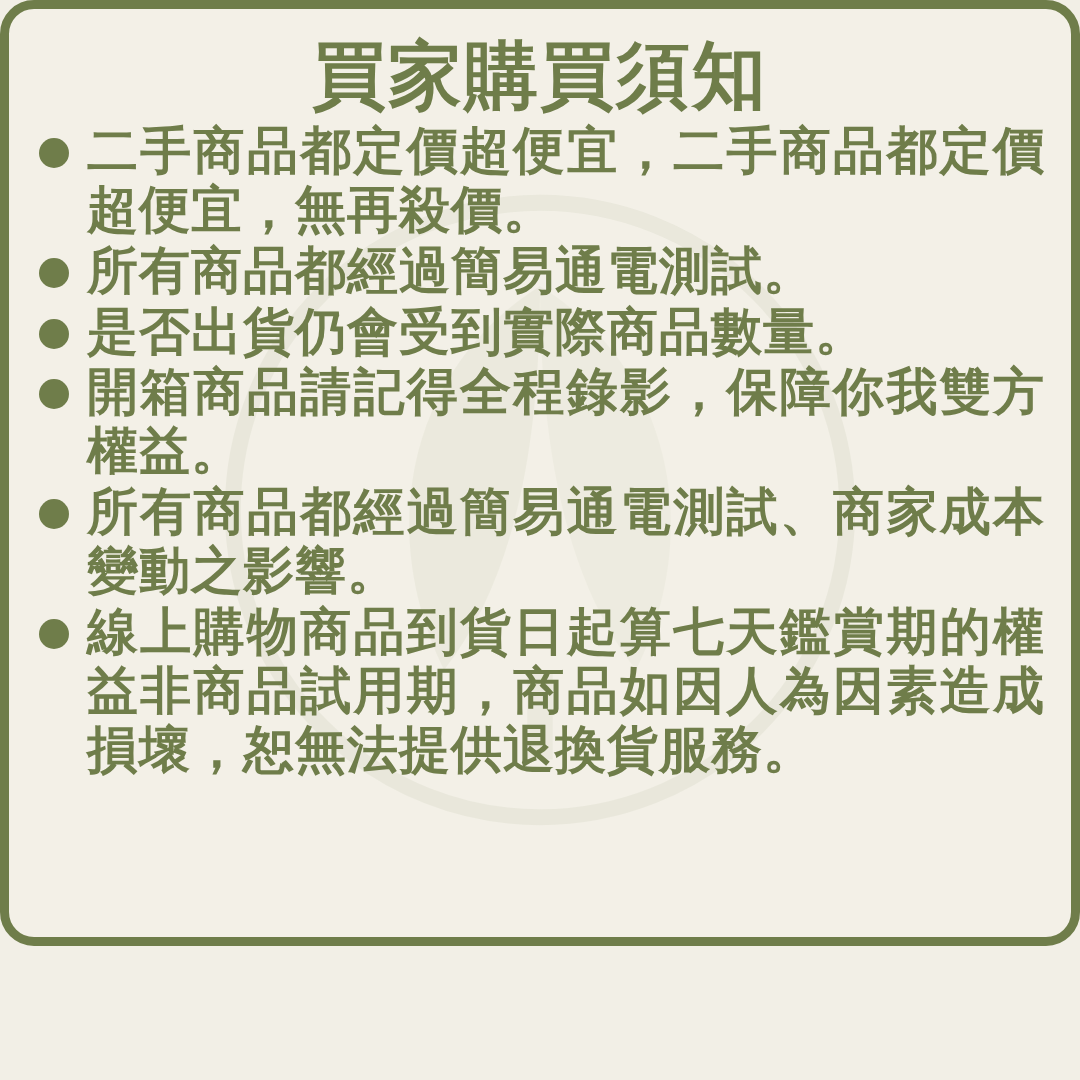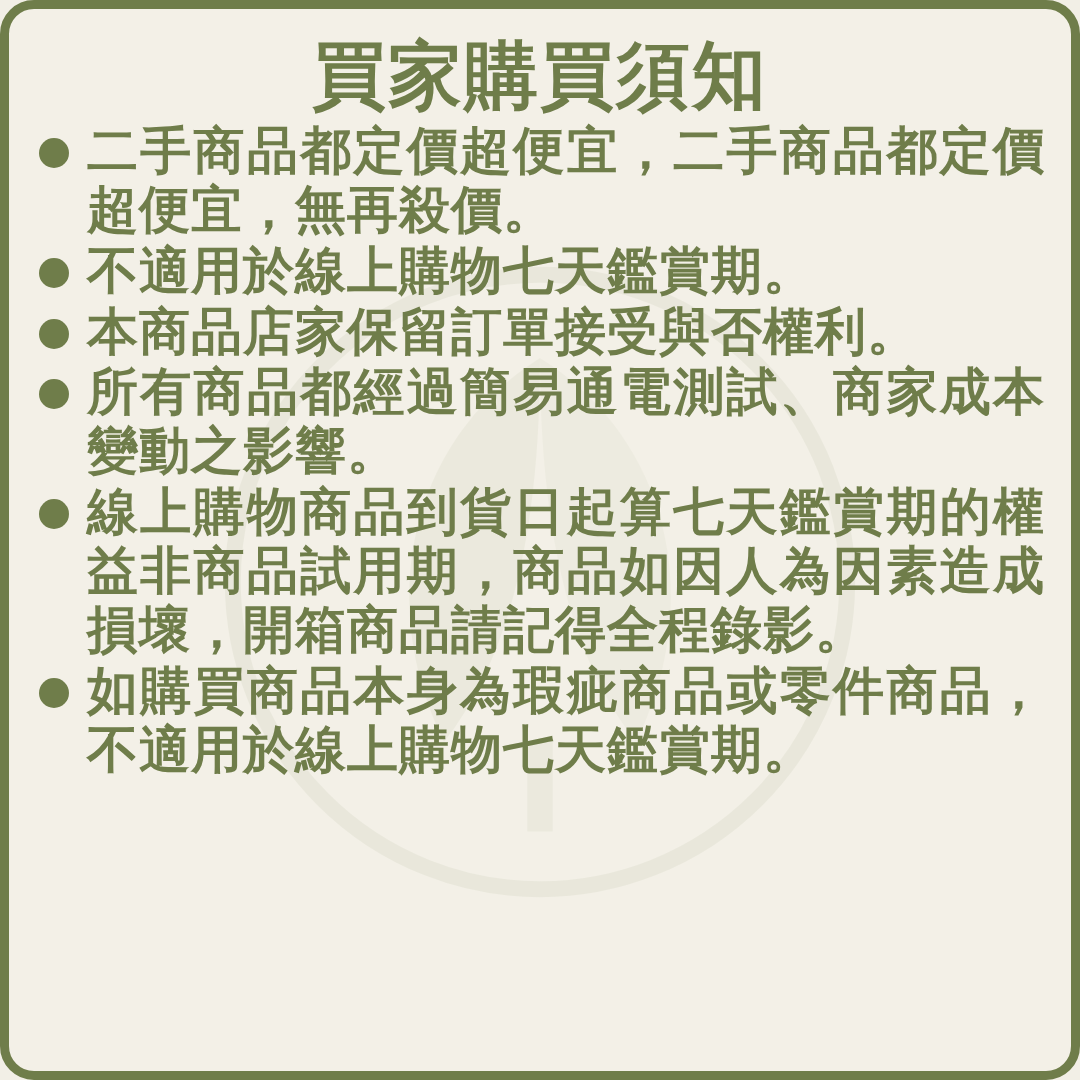--- a/index.html
+++ b/index.html
@@ -9,21 +9,21 @@
   body {
     width: 1080px;
     height: 1080px;
     background: #f2efe6;
     font-family: "Liberation Sans", "DejaVu Sans", sans-serif;
     overflow: hidden;
   }
   .page {
     position: relative;
     width: 1080px;
-    height: 1080px;
+    height: 946px;
     box-sizing: border-box;
     background: #f3f0e7;
     border: 9px solid #6f7d4a;
     border-radius: 34px;
     overflow: hidden;
   }
   
   .watermark {
     position: absolute;
     left: 50%;
@@ -94,33 +94,33 @@
   <div class="content">
     <h1 class="title">買家購買須知</h1>
 
     <ul class="list">
       <li class="item">
         <span class="bullet"></span>
         <span class="item-text">二手商品都定價超便宜，二手商品都定價超便宜，無再殺價。</span>
       </li>
       <li class="item">
         <span class="bullet"></span>
-        <span class="item-text">不適用於線上購物七天鑑賞期。</span>
+        <span class="item-text">所有商品都經過簡易通電測試。</span>
       </li>
       <li class="item">
         <span class="bullet"></span>
-        <span class="item-text">本商品店家保留訂單接受與否權利。</span>
+        <span class="item-text">是否出貨仍會受到實際商品數量。</span>
+      </li>
+      <li class="item">
+        <span class="bullet"></span>
+        <span class="item-text">開箱商品請記得全程錄影，保障你我雙方權益。</span>
       </li>
       <li class="item">
         <span class="bullet"></span>
         <span class="item-text">所有商品都經過簡易通電測試、商家成本變動之影響。</span>
       </li>
       <li class="item">
         <span class="bullet"></span>
-        <span class="item-text">線上購物商品到貨日起算七天鑑賞期的權益非商品試用期，商品如因人為因素造成損壞，開箱商品請記得全程錄影。</span>
-      </li>
-      <li class="item">
-        <span class="bullet"></span>
-        <span class="item-text">如購買商品本身為瑕疵商品或零件商品，不適用於線上購物七天鑑賞期。</span>
+        <span class="item-text">線上購物商品到貨日起算七天鑑賞期的權益非商品試用期，商品如因人為因素造成損壞，恕無法提供退換貨服務。</span>
       </li>
     </ul>
   </div>
 </div>
 
 </body></html>

